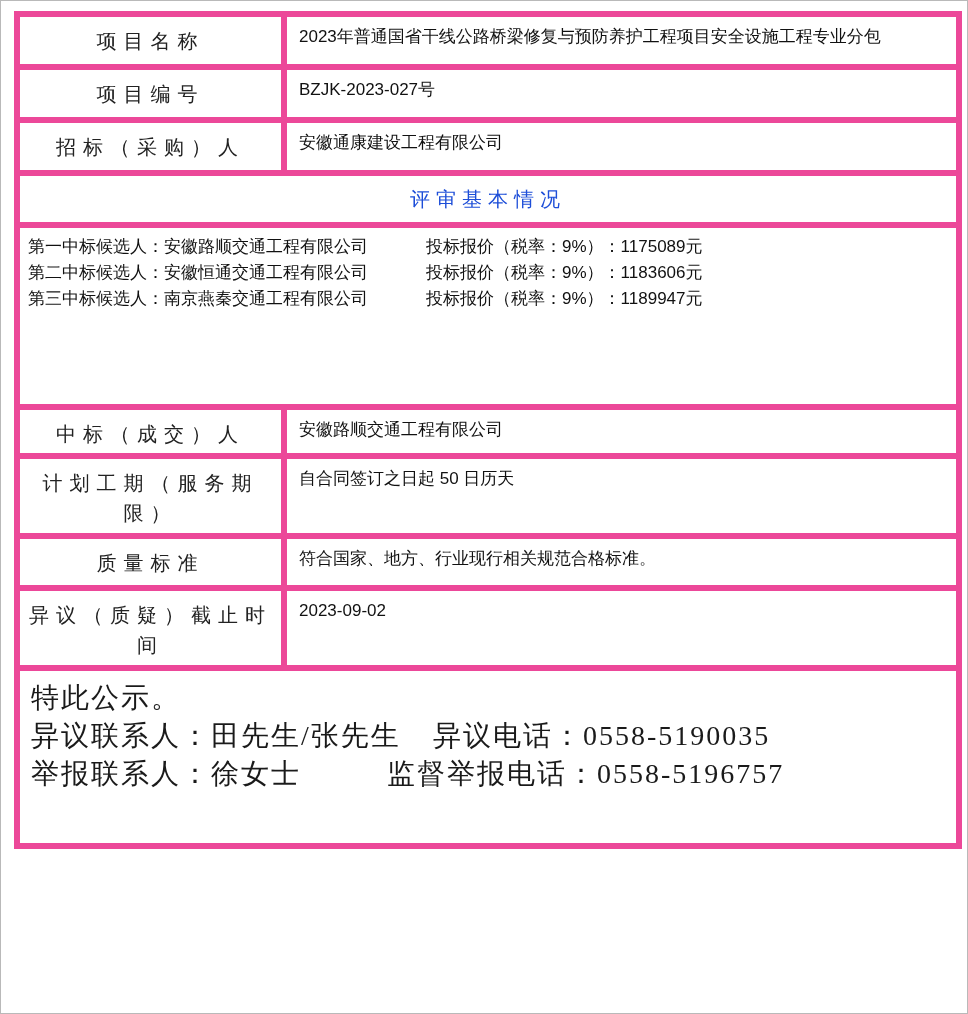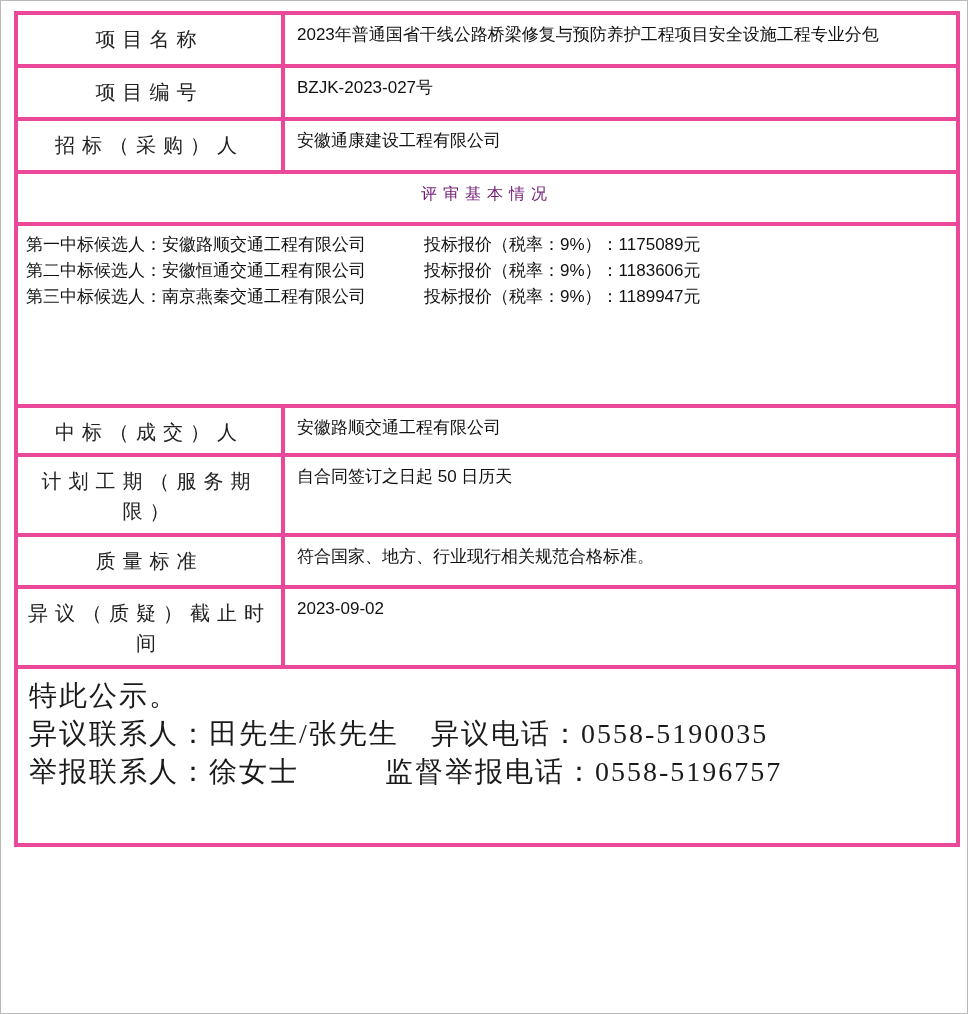--- a/index.html
+++ b/index.html
@@ -17,21 +17,21 @@
   table.bid-table {
     position: absolute;
     left: 13px;
     top: 10px;
     width: 942px;
     border-collapse: collapse;
     table-layout: fixed;
   }
   table.bid-table th,
   table.bid-table td {
-    border: 4px solid #ec4899;
+    border: 6px solid #ec4899;
     vertical-align: top;
     overflow: hidden;
   }
   th.label-cell {
     font-family: "Liberation Serif", "DejaVu Serif", serif;
     font-weight: normal;
     font-size: 20px;
     letter-spacing: 7px;
     text-align: center;
     color: #222222;
@@ -42,25 +42,25 @@
     font-family: "Liberation Sans", "DejaVu Sans", sans-serif;
     font-size: 17px;
     text-align: left;
     padding: 8px 10px 4px 12px;
     line-height: 24px;
     color: #111111;
     border-radius: 8px;
   }
   td.review-header-cell {
     font-family: "Liberation Serif", "DejaVu Serif", serif;
-    font-size: 16px;
+    font-size: 20px;
     letter-spacing: 6px;
     text-align: center;
     padding: 10px 8px 4px 8px;
-    color: #701a75;
+    color: #1d4ed8;
   }
   td.candidates-cell {
     font-family: "Liberation Sans", "DejaVu Sans", sans-serif;
     font-size: 17px;
     padding: 6px 14px 4px 8px;
     color: #111111;
   }
   .candidate-line { line-height: 26px; white-space: nowrap; }
   .candidate-name { display: inline-block; width: 398px; }
   .candidate-bid  { display: inline-block; }

